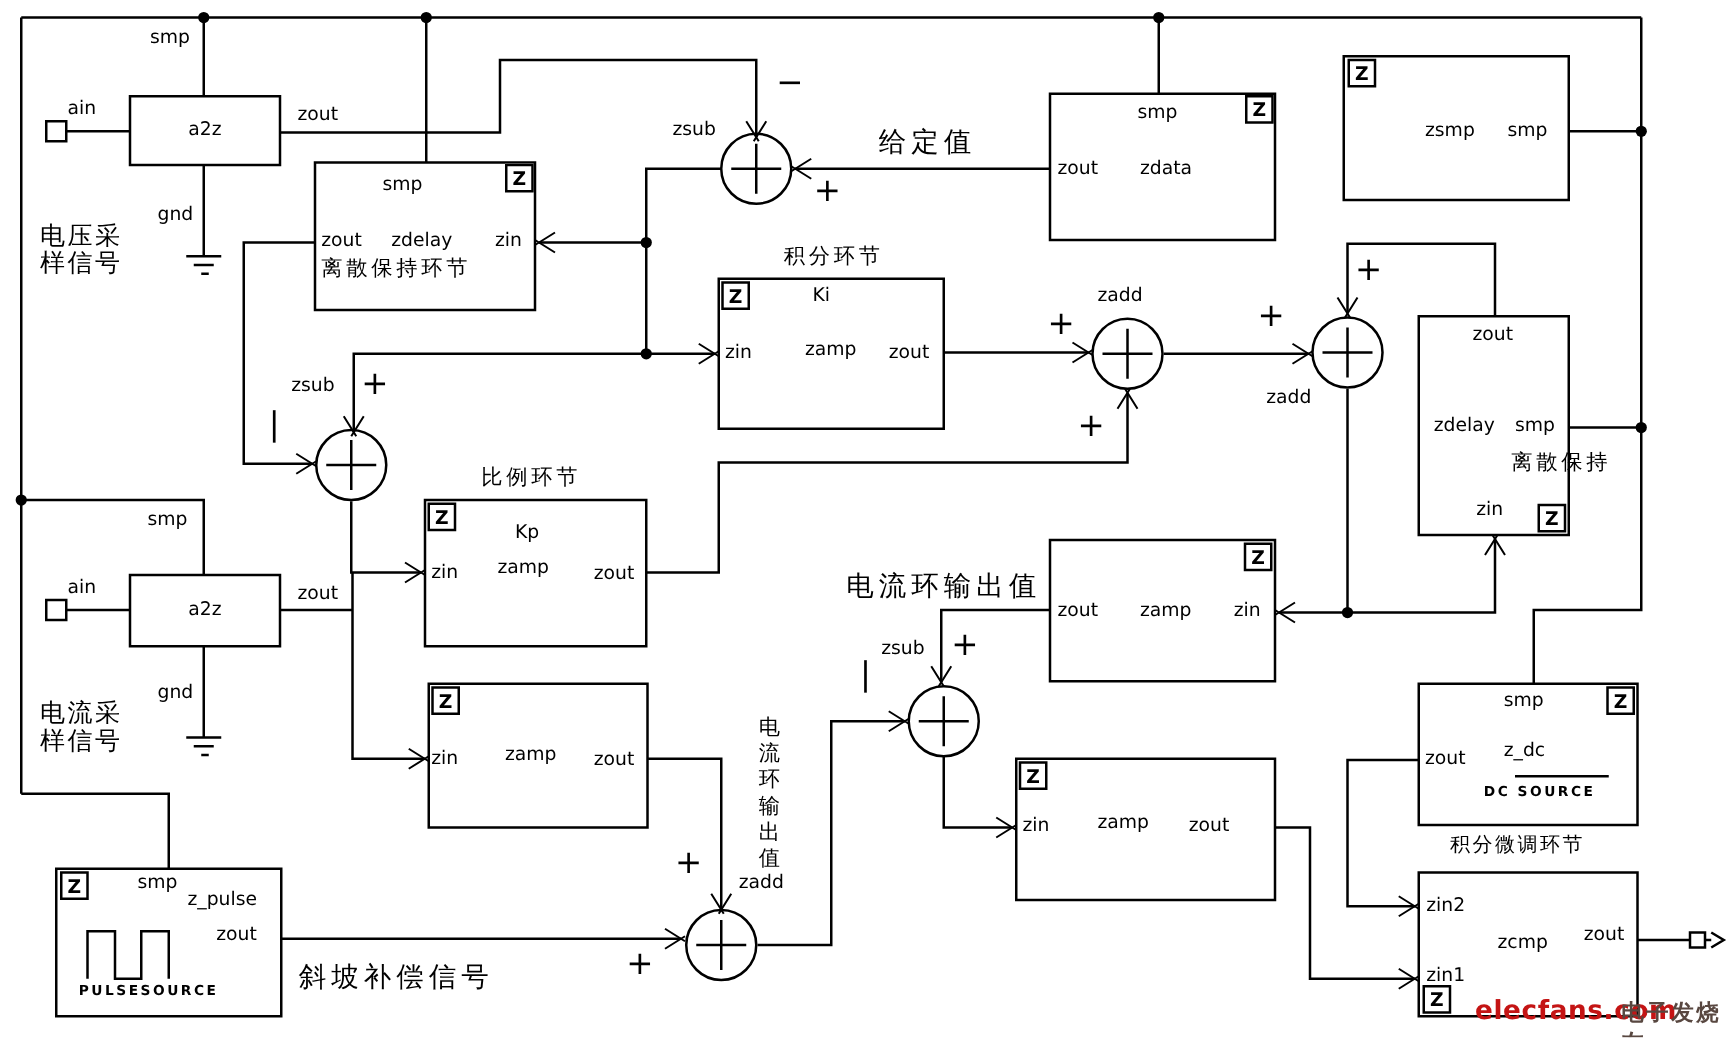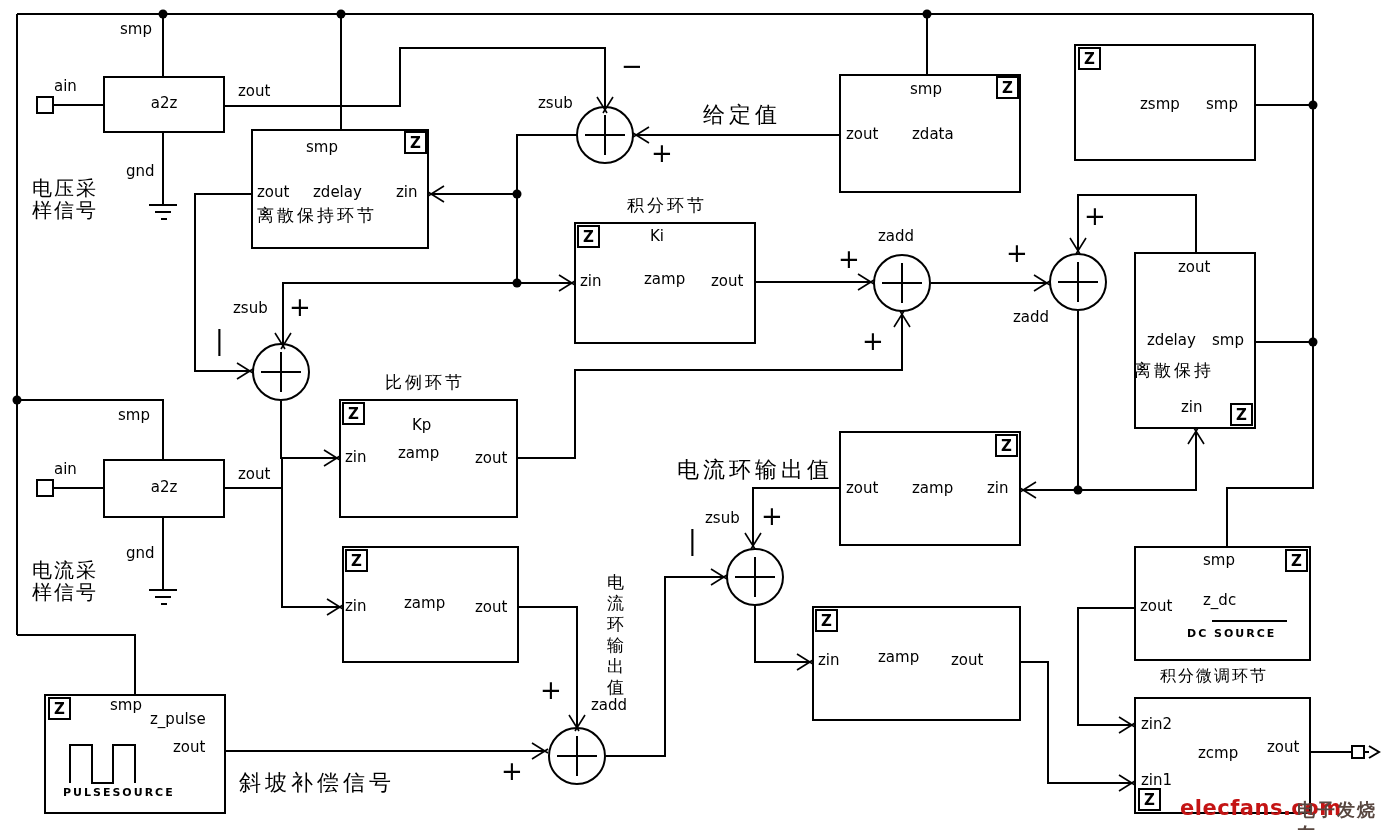--- a/index.html
+++ b/index.html
@@ -195,21 +195,21 @@
 <div class="t sign" style="left:838px;top:246px">+</div>
 <div class="t sign" style="left:862px;top:328px">+</div>
 
 <div class="t sign" style="left:1084px;top:203px">+</div>
 <div class="t sign" style="left:1006px;top:240px">+</div>
 <div class="t" style="left:1013px;top:310px">zadd</div>
 
 <div class="t" style="left:1178px;top:260px">zout</div>
 <div class="t" style="left:1147px;top:333px">zdelay</div>
 <div class="t" style="left:1212px;top:333px">smp</div>
-<div class="t cn" style="left:1134px;top:362px">离散保持</div>
+<div class="t cn" style="left:1209px;top:362px">离散保持</div>
 <div class="t" style="left:1181px;top:400px">zin</div>
 
 <div class="t" style="left:233px;top:301px">zsub</div>
 <div class="t sign" style="left:289px;top:294px">+</div>
 <div class="t sign" style="left:215px;top:327px">|</div>
 
 <div class="t cn" style="left:385px;top:374px">比例环节</div>
 <div class="t" style="left:412px;top:418px">Kp</div>
 <div class="t" style="left:345px;top:450px">zin</div>
 <div class="t" style="left:398px;top:446px">zamp</div>

